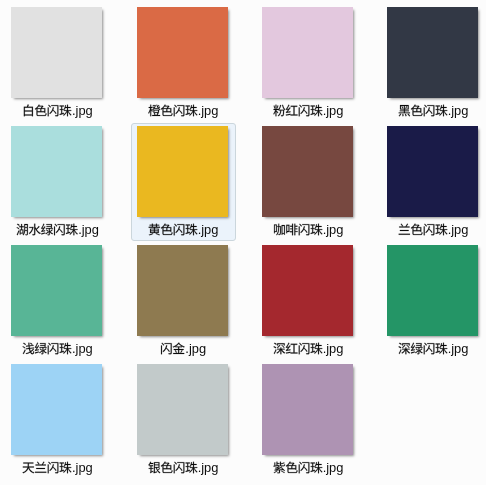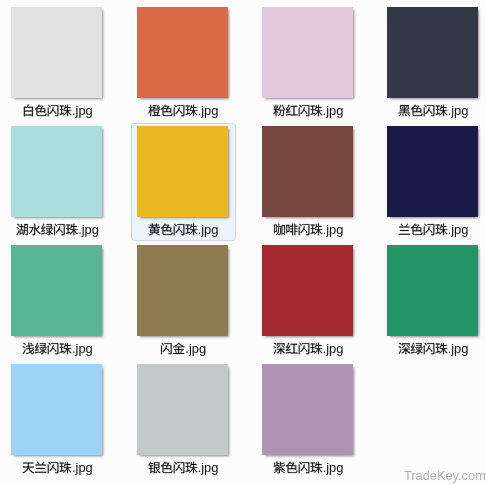--- a/index.html
+++ b/index.html
@@ -202,14 +202,13 @@
         <div class="label"><svg width="49.75" height="17.779999999999998" viewBox="0 0 3917.3228346456694 1400" style="vertical-align:baseline;margin-bottom:-5.479999999999997px">
             <g transform="translate(0,968.5039370078741) scale(1,-1)">
               <path d="M628 92C710 50 816 -17 872 -60L933 -18C876 22 771 85 690 128ZM283 119C226 68 135 17 53 -17C70 -28 97 -52 110 -65C190 -27 286 33 349 93ZM187 283C206 291 235 296 434 313C353 273 285 244 252 232C194 208 152 194 119 191C127 172 137 137 140 122C167 132 205 136 472 156V1C472 -11 469 -14 453 -15C438 -16 387 -16 328 -14C339 -33 351 -60 355 -80C428 -80 476 -79 507 -69C539 -58 547 -40 547 -1V161L800 179C831 150 857 122 875 99L940 131C893 189 797 272 718 329L657 300C684 280 713 256 741 232L343 208C472 259 602 323 729 401L678 452C639 426 597 400 555 377L347 361C407 389 468 423 525 461L470 503C388 441 279 387 245 373C214 359 189 351 167 348C175 330 184 297 187 283ZM110 767V522L41 514L49 445C169 463 343 488 508 513L506 574L348 553V669H504V731H348V840H275V543L178 531V767ZM861 779C805 749 710 718 619 694V840H546V575C546 498 570 478 668 478C689 478 823 478 846 478C921 478 944 505 953 609C932 613 903 624 886 634C883 555 875 542 839 542C809 542 696 542 675 542C627 542 619 547 619 576V632C722 656 837 689 919 725Z" transform="translate(0,0)" fill="#0d0d0d" stroke="#0d0d0d" stroke-width="14"></path>
               <path d="M474 492V319H243V492ZM547 492H786V319H547ZM598 685C569 643 531 597 494 563H229C268 601 304 642 337 685ZM354 843C284 708 162 587 39 511C53 495 74 457 81 441C111 461 141 484 170 509V81C170 -36 219 -63 378 -63C414 -63 725 -63 765 -63C914 -63 945 -18 963 138C941 142 910 154 890 166C879 34 863 6 764 6C696 6 426 6 373 6C263 6 243 20 243 80V247H786V202H861V563H585C632 611 678 669 712 722L663 757L648 752H383C397 774 410 796 422 818Z" transform="translate(972.4409448818898,0)" fill="#0d0d0d" stroke="#0d0d0d" stroke-width="14"></path>
               <path d="M81 611V-80H156V611ZM121 796C176 738 243 657 272 606L334 647C302 697 234 776 179 831ZM357 797V725H844V21C844 3 838 -3 819 -4C799 -4 731 -5 663 -3C674 -23 686 -58 690 -80C780 -80 839 -79 873 -66C907 -53 919 -29 919 21V797ZM491 624C450 418 363 260 217 166C232 149 254 114 262 98C361 166 436 258 490 373C577 287 667 179 712 106L767 166C717 243 615 356 519 444C538 496 554 551 567 611Z" transform="translate(1944.8818897637796,0)" fill="#0d0d0d" stroke="#0d0d0d" stroke-width="14"></path>
               <path d="M477 794C460 672 428 552 374 474C392 466 423 447 436 437C461 478 483 527 501 583H632V406H379V337H597C534 209 426 85 321 23C337 9 360 -17 371 -34C469 31 565 144 632 270V-79H704V274C763 156 846 43 926 -23C939 -5 963 22 980 35C890 97 795 218 738 337H960V406H704V583H911V652H704V840H632V652H521C531 694 540 737 547 782ZM42 100 58 27C150 55 271 92 385 126L376 196L246 157V413H361V483H246V702H381V772H46V702H174V483H55V413H174V136Z" transform="translate(2917.3228346456694,0)" fill="#0d0d0d" stroke="#0d0d0d" stroke-width="14"></path>
             </g>
           </svg><span style="font-size: 12.9px; color: rgb(13, 13, 13);">.jpg</span></div>
       </div>
     </div>
-  <div class="wm">TradeKey.com</div>
 </div>
 
 </body></html>

